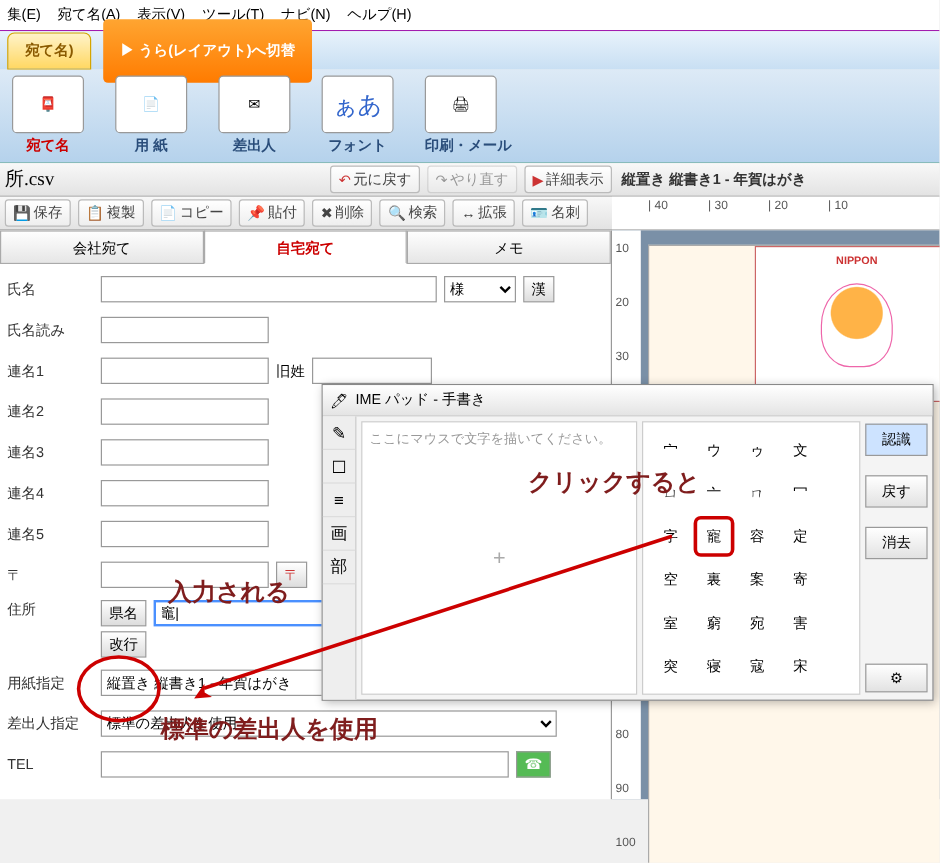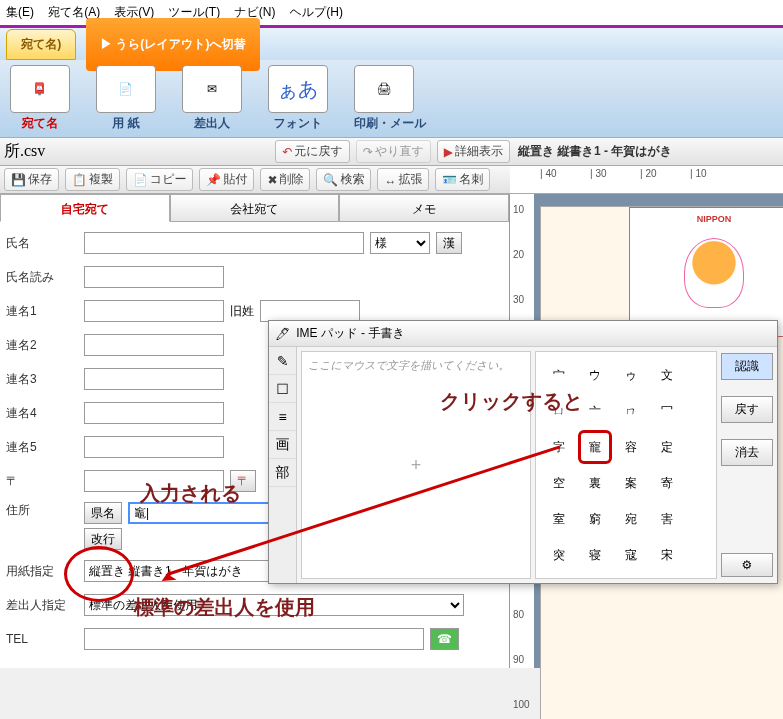--- a/index.html
+++ b/index.html
@@ -1,18 +1,18 @@
 <!DOCTYPE html>
 <html><head>
 <meta charset="utf-8">
 <style>
 * { margin: 0; padding: 0; box-sizing: border-box; font-family: "MS PGothic", sans-serif; font-size: 12px; }
 body { background: #f0f0f0; width: 783px; height: 719px; overflow: hidden; position: relative; }
 
-.menubar { background: #fff; padding: 4px 6px; display: flex; gap: 14px; border-bottom: 3px solid #a21caf; }
+.menubar { background: #fff; padding: 4px 6px; display: flex; gap: 14px; border-bottom: 1px solid #a21caf; }
 .menubar span { color: #000; }
 
 .tab-row { background: linear-gradient(#e8f2fb,#c8dff3); height: 32px; display: flex; align-items: center; padding-left: 6px; }
 .tab-active { background: linear-gradient(#fff3c9,#ffd863); border: 1px solid #d6a500; border-radius: 6px 6px 0 0; padding: 6px 14px; font-weight: bold; color: #8a5a00; }
 .tab-switch { background: linear-gradient(#ffa531,#ff7b00); color: #fff; font-weight: bold; padding: 18px 14px; margin-left: 10px; border-radius: 4px; }
 
 .toolbar-main { background: linear-gradient(#ddeaf6,#b5d2ec); height: 78px; display: flex; align-items: center; padding: 4px 10px; gap: 26px; border-bottom: 1px solid #8bb; }
 .tb-btn { text-align: center; }
 .tb-icon { width: 60px; height: 48px; background: #fff; border: 1px solid #999; border-radius: 4px; margin-bottom: 2px; display: flex; align-items: center; justify-content: center; }
 .tb-btn .lbl { color: #2a4d7a; font-weight: bold; }
@@ -50,21 +50,21 @@
 .stamp-area { border: 1px solid #c66; position: absolute; right: 0; top: 0; width: 170px; height: 130px; background: #fff; }
 .stamp-label { color: #c00; position: absolute; right: -14px; top: 4px; writing-mode: vertical-rl; font-weight: bold; font-size: 14px; }
 .vtxt { writing-mode: vertical-rl; position: absolute; font-family: "MS Mincho", serif; }
 
 .ime-window { position: absolute; left: 268px; top: 320px; width: 510px; background: #f4f4f4; border: 1px solid #888; box-shadow: 2px 2px 8px rgba(0,0,0,.3); }
 .ime-title { background: linear-gradient(#fff,#e4e4e4); padding: 4px 6px; display: flex; align-items: center; gap: 6px; border-bottom: 1px solid #ccc; }
 .ime-body { display: flex; }
 .ime-left-icons { width: 28px; background: #eee; border-right: 1px solid #ccc; display: flex; flex-direction: column; }
 .ime-left-icons div { height: 28px; display: flex; align-items: center; justify-content: center; border-bottom: 1px solid #ddd; font-size: 14px; }
 .ime-canvas { width: 230px; background: #fff; border: 1px solid #ccc; margin: 4px; position: relative; }
-.ime-canvas-label { color: #999; padding: 6px; font-size: 11px; font-style: italic; }
+.ime-canvas-label { color: #999; padding: 6px; font-size: 11px; }
 .crosshair { position: absolute; left: 50%; top: 50%; color: #aaa; font-size: 18px; transform: translate(-50%,-50%); }
 .ime-candidates { flex: 1; background: #fff; border: 1px solid #ccc; margin: 4px 0; padding: 6px; display: grid; grid-template-columns: repeat(4, 34px); grid-auto-rows: 34px; gap: 2px; font-size: 20px; font-family: "MS Mincho", serif; }
 .ime-candidates span { display: flex; align-items: center; justify-content: center; }
 .ime-candidates .circled { border: 3px solid #c00; border-radius: 6px; }
 .ime-right-btns { width: 60px; display: flex; flex-direction: column; gap: 16px; padding: 6px 4px; }
 .ime-right-btns button { border: 1px solid #999; background: linear-gradient(#fff,#e2e2e2); padding: 4px; }
 
 .annot { position: absolute; color: #7f1d1d; font-size: 20px; font-weight: bold; pointer-events: none; }
 .annot-line { position: absolute; border-top: 3px solid #c00; pointer-events: none; transform-origin: left center; }
 .annot-circle { position: absolute; border: 3px solid #c00; border-radius: 50%; pointer-events: none; }
@@ -148,22 +148,22 @@
     <span class="ruler-mark" style="left:80px">| 30</span>
     <span class="ruler-mark" style="left:130px">| 20</span>
     <span class="ruler-mark" style="left:180px">| 10</span>
   </div>
 </div>
 
 <div class="workarea">
 
   <div class="form-pane">
     <div class="form-tabs">
+      <div class="form-tab">会社宛て</div>
       <div class="form-tab active">自宅宛て</div>
-      <div class="form-tab">会社宛て</div>
       <div class="form-tab">メモ</div>
     </div>
     <div class="form-body">
       <div class="frow">
         <div class="flabel">氏名</div>
         <input class="finput" style="width: 280px;">
         <select class="fselect" style="width:60px;margin-left:6px"><option>様</option></select>
         <button class="fbtn-small" style="margin-left:6px">漢</button>
       </div>
       <div class="frow">

